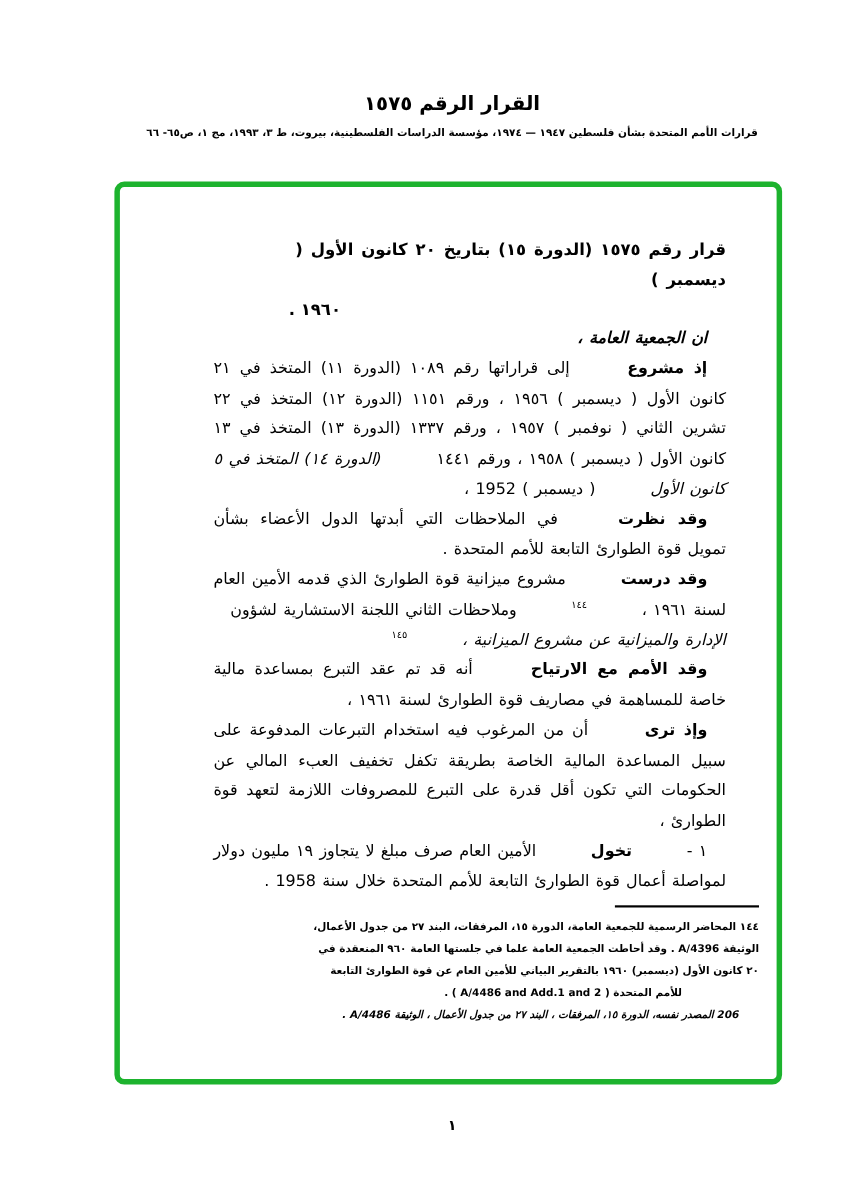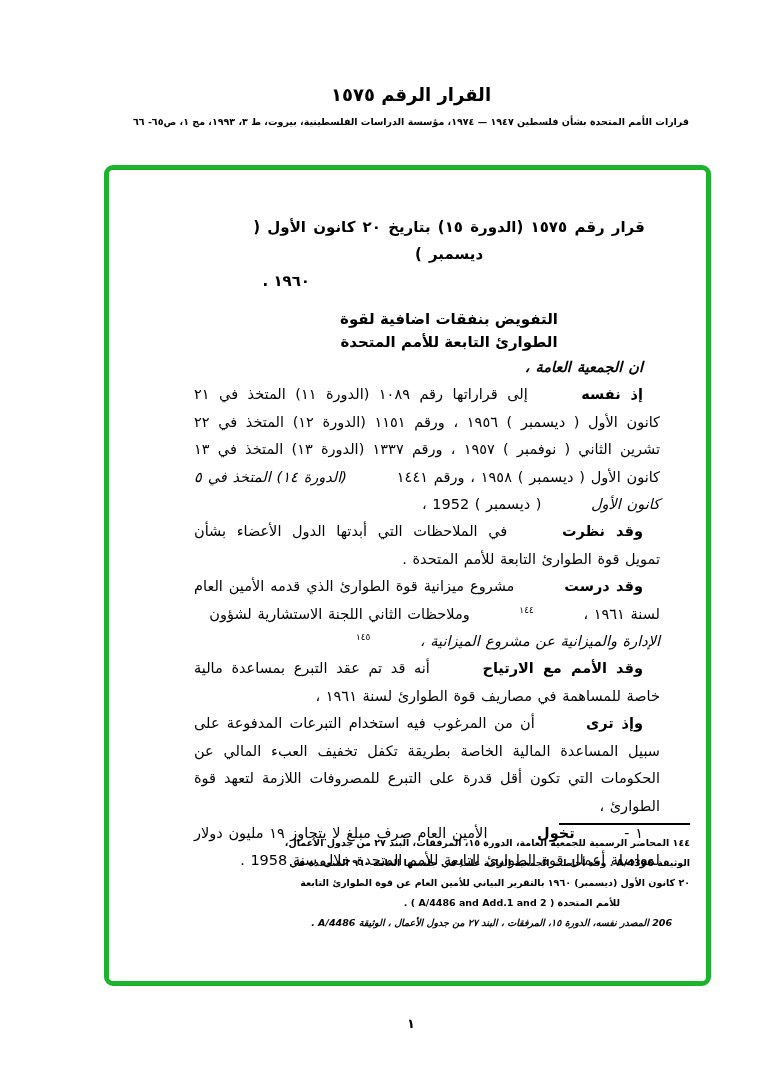--- a/index.html
+++ b/index.html
@@ -32,21 +32,21 @@
   }
   .green-box {
     position: absolute;
     left: 104px; top: 165px;
     width: 607px; height: 821px;
     border: 5px solid var(--accent);
     border-radius: 9px;
     padding: 44px 46px 0 41px;
   }
   .heading { font-size: 15px; font-weight: bold; line-height: 27px; }
-  .h-line1 { text-align: center; word-spacing: 2px; }
+  .h-line1 { word-spacing: 2px; }
   .h-line2 { text-align: right; padding-right: 350px; white-space: nowrap; }
   .subject {
     margin-top: 13px;
     font-size: 15px;
     font-weight: bold;
     text-align: center;
     line-height: 23px;
   }
   .body-start { margin-top: 15px; }
   .body-p {
@@ -97,28 +97,24 @@
 
   <div class="doc-source">قرارات الأمم المتحدة بشأن فلسطين ١٩٤٧ — ١٩٧٤، مؤسسة الدراسات الفلسطينية، بيروت، ط ٣، ١٩٩٣، مج ١، ص٦٥- ٦٦</div>
 
   <div class="green-box">
 
     <div class="heading">
       <div class="h-line1">قرار رقم ١٥٧٥ (الدورة ١٥) بتاريخ ٢٠ كانون الأول ( ديسمبر )</div>
       <div class="h-line2">١٩٦٠ .</div>
     </div>
 
-    <div class="subject">
-      <div>التفويض بنفقات اضافية لقوة</div>
-      <div>الطوارئ التابعة للأمم المتحدة</div>
-    </div>
 
     <p class="body-p opening body-start"><span>ان الجمعية العامة ،</span></p>
 
-    <p class="body-p"><span class="lead">إذ نفسه</span><span> إلى قراراتها رقم ١٠٨٩ (الدورة ١١) المتخذ في ٢١ كانون الأول ( ديسمبر ) ١٩٥٦ ، ورقم ١١٥١ (الدورة ١٢) المتخذ في ٢٢ تشرين الثاني ( نوفمبر ) ١٩٥٧ ، ورقم ١٣٣٧ (الدورة ١٣) المتخذ في ١٣ كانون الأول ( ديسمبر ) ١٩٥٨ ، ورقم ١٤٤١ </span><span class="it">(الدورة ١٤) المتخذ في ٥ كانون الأول</span><span> ( ديسمبر ) 1952 ،</span></p>
+    <p class="body-p"><span class="lead">إذ مشروع</span><span> إلى قراراتها رقم ١٠٨٩ (الدورة ١١) المتخذ في ٢١ كانون الأول ( ديسمبر ) ١٩٥٦ ، ورقم ١١٥١ (الدورة ١٢) المتخذ في ٢٢ تشرين الثاني ( نوفمبر ) ١٩٥٧ ، ورقم ١٣٣٧ (الدورة ١٣) المتخذ في ١٣ كانون الأول ( ديسمبر ) ١٩٥٨ ، ورقم ١٤٤١ </span><span class="it">(الدورة ١٤) المتخذ في ٥ كانون الأول</span><span> ( ديسمبر ) 1952 ،</span></p>
 
     <p class="body-p"><span class="lead">وقد نظرت</span><span> في الملاحظات التي أبدتها الدول الأعضاء بشأن تمويل قوة الطوارئ التابعة للأمم المتحدة .</span></p>
 
     <p class="body-p"><span class="lead">وقد درست</span><span> مشروع ميزانية قوة الطوارئ الذي قدمه الأمين العام لسنة ١٩٦١ ، </span><sup class="sup">١٤٤</sup><span> وملاحظات الثاني اللجنة الاستشارية لشؤون </span><span class="it">الإدارة والميزانية عن مشروع الميزانية ، </span><sup class="sup">١٤٥</sup></p>
 
     <p class="body-p"><span class="lead">وقد الأمم مع الارتياح</span><span> أنه قد تم عقد التبرع بمساعدة مالية خاصة للمساهمة في مصاريف قوة الطوارئ لسنة ١٩٦١ ،</span></p>
 
     <p class="body-p"><span class="lead">وإذ ترى</span><span> أن من المرغوب فيه استخدام التبرعات المدفوعة على سبيل المساعدة المالية الخاصة بطريقة تكفل تخفيف العبء المالي عن الحكومات التي تكون أقل قدرة على التبرع للمصروفات اللازمة لتعهد قوة الطوارئ ،</span></p>
 
     <p class="body-p"><span>١ - </span><span class="lead">تخول</span><span> الأمين العام صرف مبلغ لا يتجاوز ١٩ مليون دولار لمواصلة أعمال قوة الطوارئ التابعة للأمم المتحدة خلال سنة 1958 .</span></p>

